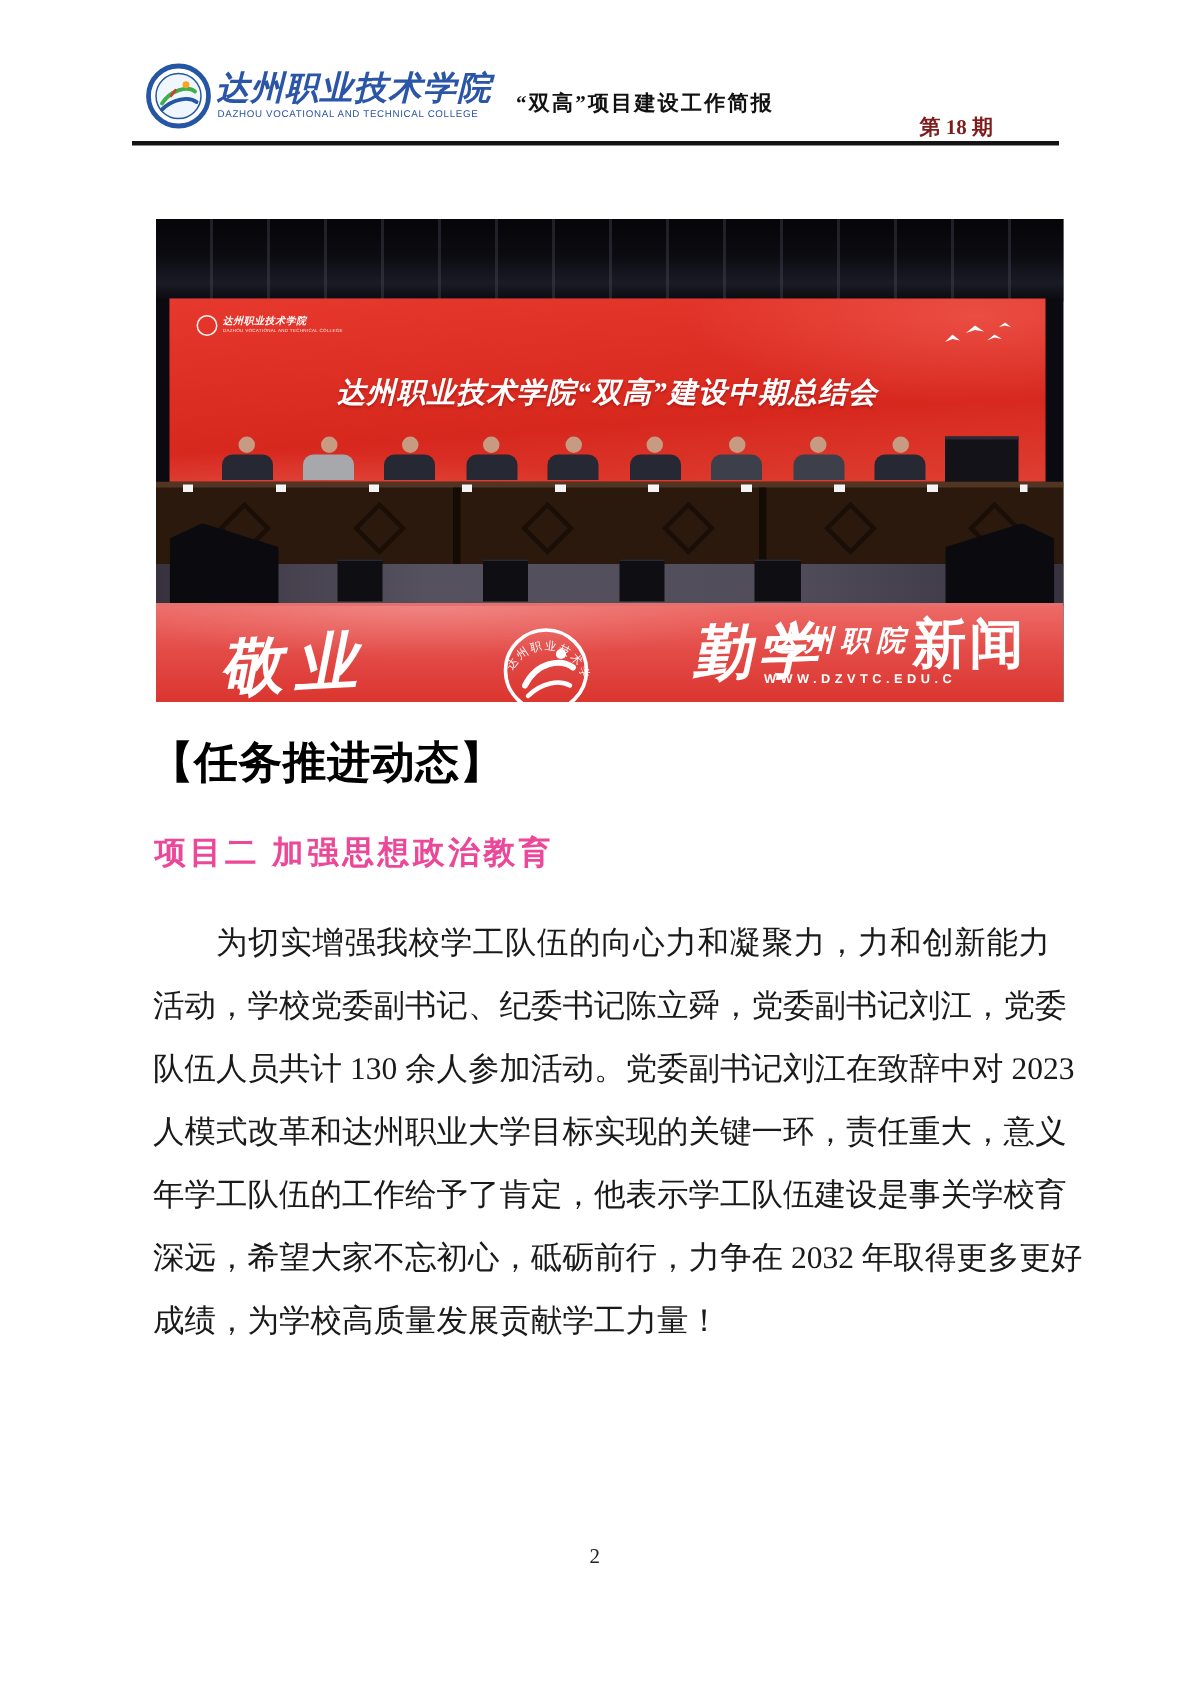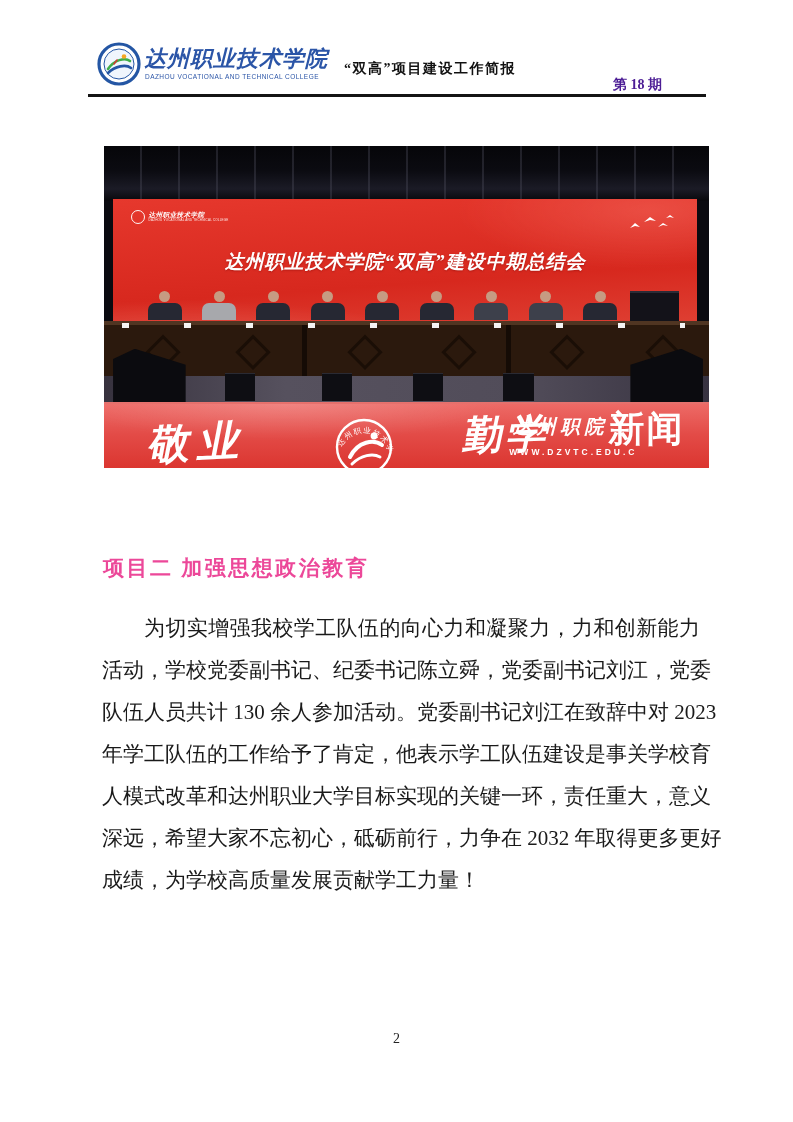--- a/index.html
+++ b/index.html
@@ -8,21 +8,21 @@
 
   
   .hdr-logo{position:absolute;left:97px;top:42px;width:44px;height:44px;}
   .college-name{position:absolute;left:144px;top:44px;font-size:22px;font-weight:bold;
         font-style:italic;color:#2b55a7;letter-spacing:1px;white-space:nowrap;
         font-family:"DejaVu Serif",serif;}
   .college-en{position:absolute;left:145px;top:73px;font-size:6.5px;color:#2b55a7;
         letter-spacing:.45px;font-family:"Liberation Sans",sans-serif;white-space:nowrap;}
   .bulletin-title{position:absolute;left:344px;top:60px;font-size:14px;font-weight:bold;
         letter-spacing:1.5px;color:#111;white-space:nowrap;}
-  .issue{position:absolute;left:613px;top:76px;font-size:14px;font-weight:bold;color:#4c1d95;
+  .issue{position:absolute;left:613px;top:76px;font-size:14px;font-weight:bold;color:#7f1d1d;
         white-space:nowrap;}
   .hdr-rule{position:absolute;left:88px;top:94px;width:618px;height:3px;background:#141414;}
 
   
   .photo{position:absolute;left:104px;top:146px;width:605px;height:322px;background:#0a0a10;
         overflow:hidden;margin:0;}
   .ceiling{position:absolute;left:0;top:0;width:100%;height:17%;
         background:
           repeating-linear-gradient(90deg,transparent 0 36px,rgba(80,80,96,.35) 36px 38px),
           linear-gradient(180deg,#060609 0%,#0b0b11 45%,#1b1b26 78%,#08080c 100%);}
@@ -219,26 +219,27 @@
         <circle cx="46" cy="27" r="3.4" fill="#ffffff"></circle>
       </svg>
       <div class="motto-right">勤学</div>
       <div class="news">
         <span class="news-prefix">达州职院</span><span class="news-main">新闻</span>
       </div>
       <div class="news-url">WWW.DZVTC.EDU.C</div>
     </div>
   </figure>
 
+  <h1 class="section-heading">【任务推进动态】</h1>
   <h2 class="subheading">项目二 加强思想政治教育</h2>
 
   <div class="paragraph">
     <div class="pline">为切实增强我校学工队伍的向心力和凝聚力，力和创新能力</div>
     <div class="pline">活动，学校党委副书记、纪委书记陈立舜，党委副书记刘江，党委</div>
     <div class="pline">队伍人员共计 130 余人参加活动。党委副书记刘江在致辞中对 2023</div>
+    <div class="pline">人模式改革和达州职业大学目标实现的关键一环，责任重大，意义</div>
     <div class="pline">年学工队伍的工作给予了肯定，他表示学工队伍建设是事关学校育</div>
-    <div class="pline">人模式改革和达州职业大学目标实现的关键一环，责任重大，意义</div>
     <div class="pline">深远，希望大家不忘初心，砥砺前行，力争在 2032 年取得更多更好</div>
     <div class="pline">成绩，为学校高质量发展贡献学工力量！</div>
   </div>
 
   <div class="page-number">2</div>
 </div>
 
 </body></html>

